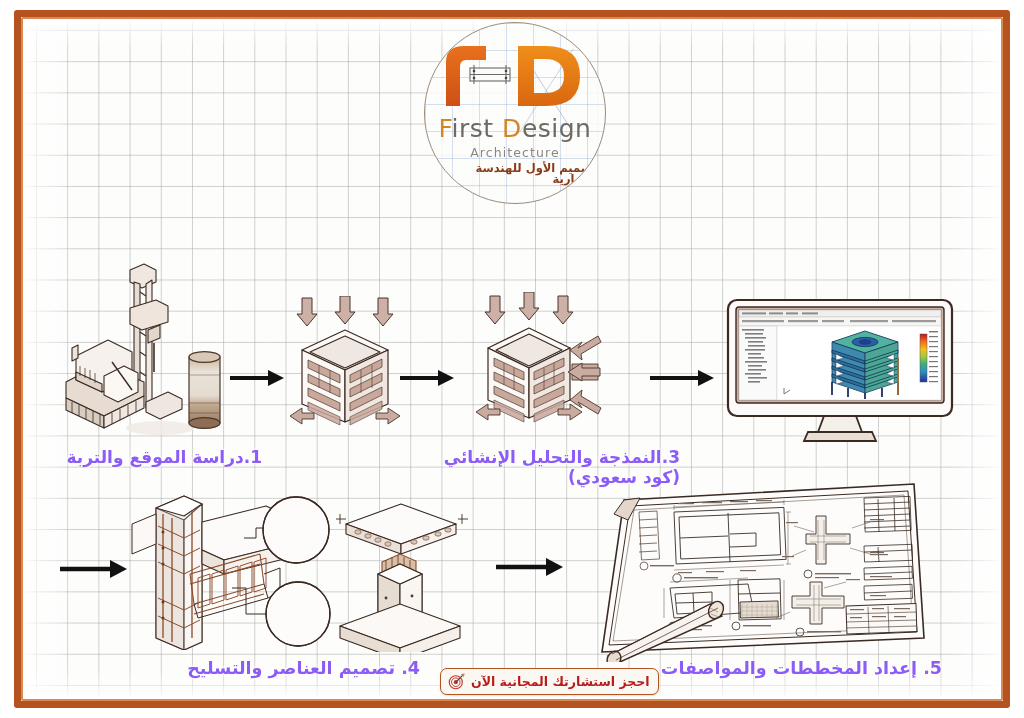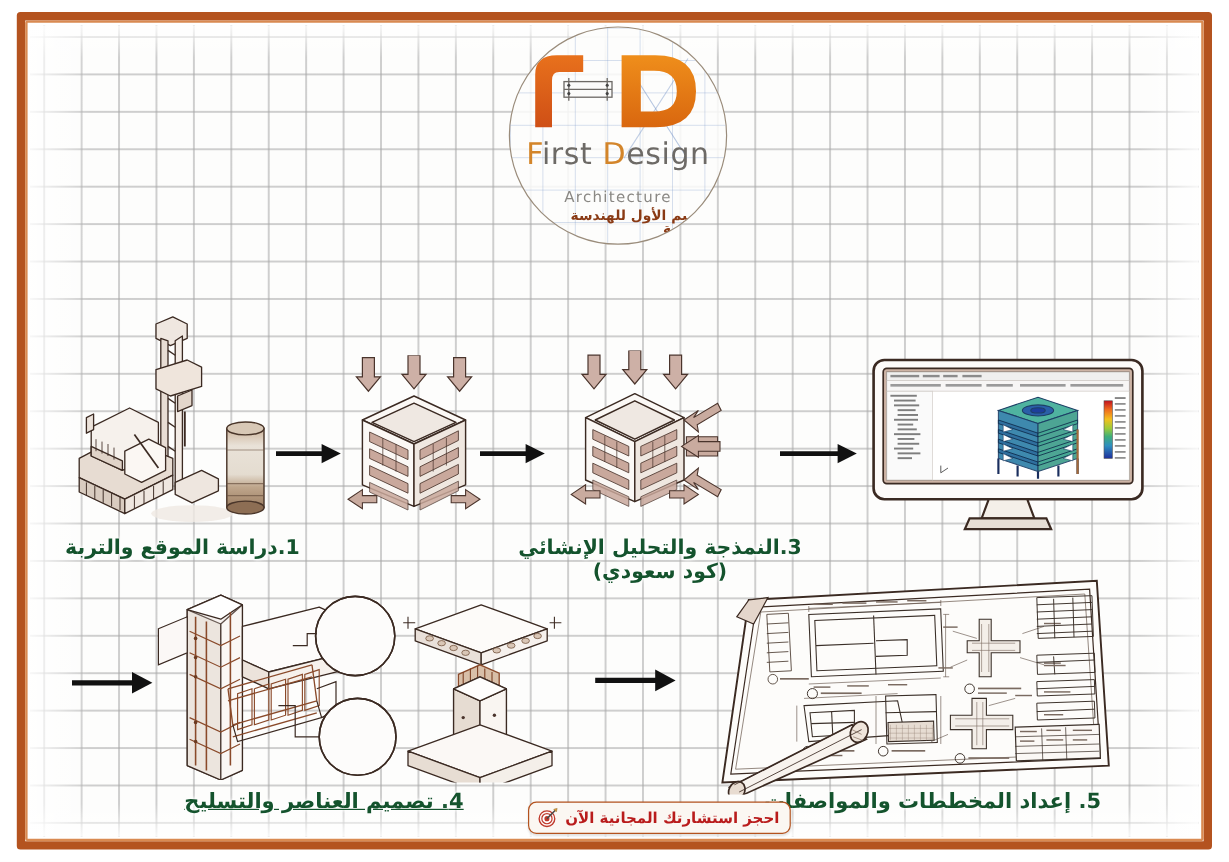--- a/index.html
+++ b/index.html
@@ -59,32 +59,32 @@
   }
   .logo-diag{position:absolute;inset:0;}
   .logo-mark{position:relative;margin-top:19px;width:150px;height:66px;}
   .logo-name{
     position:relative;margin-top:8px;font-size:25px;letter-spacing:.5px;
     color:#6d6a66;font-family:"DejaVu Sans","Liberation Sans",sans-serif;
     line-height:1;white-space:nowrap;
   }
   .logo-name .cap{color:#d3852a;}
   .logo-sub{
-    position:relative;margin-top:17px;font-size:12.5px;color:#8a8884;
+    position:relative;margin-top:6px;font-size:12.5px;color:#8a8884;
     letter-spacing:1.1px;line-height:1;
   }
   .logo-ar{
     position:relative;margin-top:3px;font-size:11.5px;color:#8a3a14;
     font-weight:bold;line-height:1;direction:rtl;
   }
   
   .stage-art{position:absolute;}
   .label{
-    position:absolute;direction:rtl;text-align:center;
-    font-weight:bold;color:#14532d;
+    position:absolute;direction:rtl;
+    font-weight:bold;color:#8b5cf6;
     font-family:"DejaVu Sans","Liberation Sans",sans-serif;
     line-height:1.18;white-space:pre-line;
     text-shadow:0 0 3px #fff,0 0 3px #fff,0 0 6px #fff;
   }
   .arrow{position:absolute;}
   
   .cta{
     position:absolute;left:440px;top:668px;
     height:27px;padding:0 9px 0 7px;
     display:flex;align-items:center;gap:6px;
@@ -839,21 +839,21 @@
         <path d="M34 178 L136 126" stroke-width=".7" fill="none"></path>
         <path d="M38 184 L140 132" stroke-width=".7" fill="none"></path>
       </g>
       <g stroke="#8a7466" stroke-width=".6" fill="none">
         <path d="M132 132 L140 136"></path>
           <path d="M133 138 L141 141"></path>
       </g>
     </svg>
   </div>
 
-  <div class="label" style="left:120px;top:658px;width:300px;font-size:17.5px;text-decoration:underline;">4. تصميم العناصر والتسليح</div>
+  <div class="label" style="left:120px;top:658px;width:300px;font-size:17.5px;">4. تصميم العناصر والتسليح</div>
 
   <div class="label" style="left:612px;top:658px;width:330px;font-size:17.5px;">5. إعداد المخططات والمواصفات</div>
 
   <div class="cta">
     <span class="cta-text">احجز استشارتك المجانية الآن</span>
     <svg class="cta-icon" viewBox="0 0 24 24">
       <circle cx="11" cy="13" r="9.2" fill="#fdf4f2" stroke="#c0392b" stroke-width="1.6"></circle>
       <circle cx="11" cy="13" r="6" fill="#fff" stroke="#c0392b" stroke-width="1.4"></circle>
       <circle cx="11" cy="13" r="3" fill="#c0392b"></circle>
       <line x1="11" y1="13" x2="22" y2="2" stroke="#4a4a4a" stroke-width="1.8"></line>

